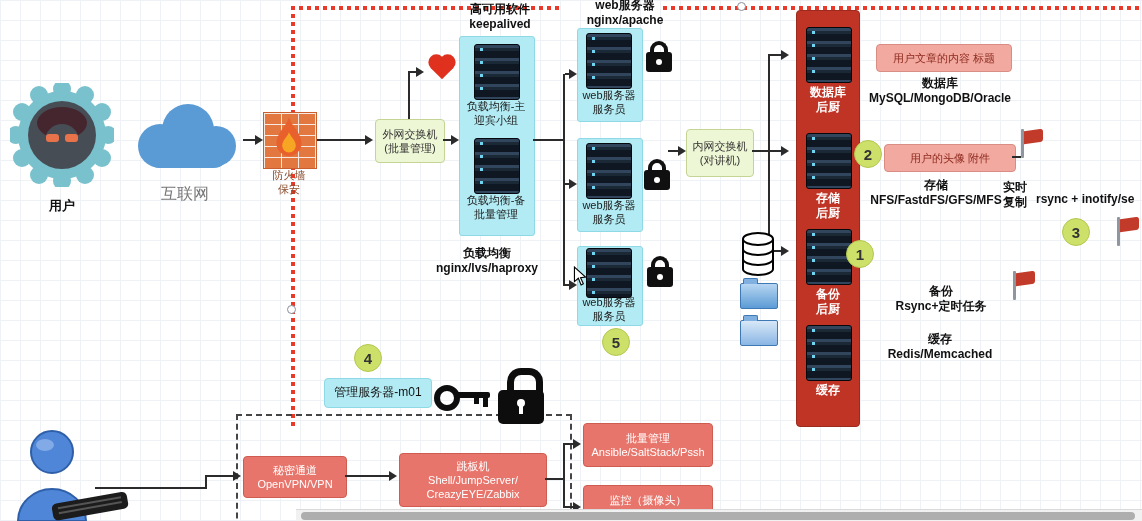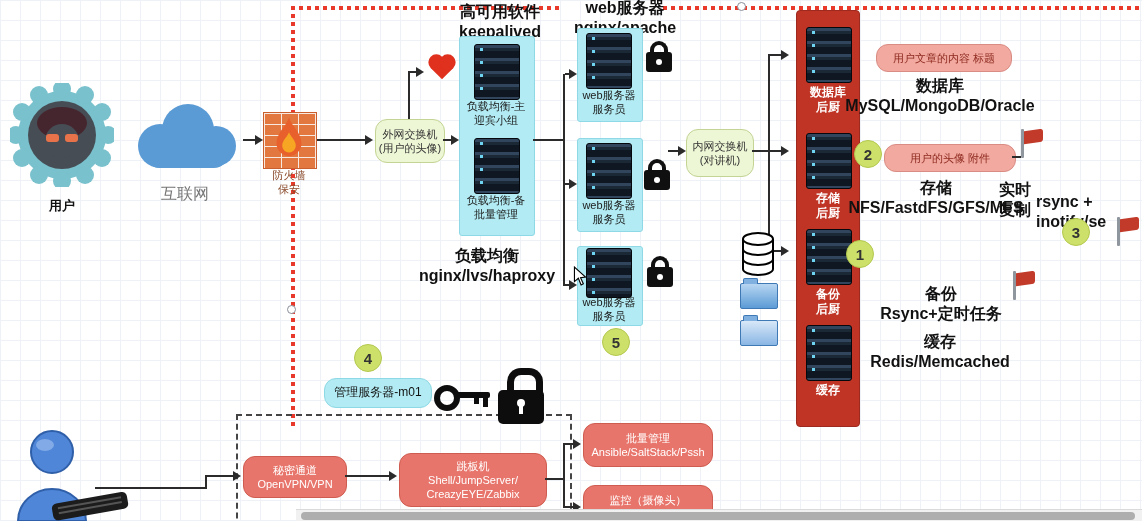--- a/index.html
+++ b/index.html
@@ -6,23 +6,23 @@
   #canvas{
     position:relative;width:1142px;height:521px;overflow:hidden;background:#fff;
     font-family:"Liberation Sans","DejaVu Sans",sans-serif;color:#222;
     background-image:linear-gradient(#eef1f5 1px,transparent 1px),
                      linear-gradient(90deg,#eef1f5 1px,transparent 1px);
     background-size:20px 20px;
   }
   .abs{position:absolute}
   .txt{display:flex;align-items:center;justify-content:center;text-align:center;
        white-space:pre-line;line-height:1.25}
-  .cap{font-weight:bold;font-size:16px;color:#111}
+  .cap{font-weight:bold;font-size:12px;color:#111}
   .gray{color:#777;font-size:16px}
-  .box{border-radius:12px;display:flex;align-items:center;justify-content:center;
+  .box{border-radius:4px;display:flex;align-items:center;justify-content:center;
        text-align:center;white-space:pre-line;line-height:1.3}
   .green{background:#edf6d5;border:1px solid #c3d494;font-size:11px;color:#333}
   .cyanbg{background:#b2ebf3;border:1px solid #8ed9e5}
   .cyanbox{background:#b2ebf3;border:1px solid #8ed9e5;font-size:12px;color:#111}
   .pink{background:#f1a9a0;border:1px solid #d98c84;color:#8e2a1f;font-size:11px}
   .salmon{background:#e8756b;border:1px solid #cf5c50;color:#fff;font-size:11px}
   .badge{width:26px;height:26px;border-radius:50%;background:#cde06a;border:1px solid #b3c94f;
          display:flex;align-items:center;justify-content:center;font-weight:bold;font-size:15px;color:#333}
   .lblcyan{font-size:11px;color:#1b1b1b}
   .wlab{color:#fff;font-weight:bold;font-size:12px}
@@ -141,21 +141,21 @@
     <path d="M15 2 C18 11 26 15 26 25 a11 11 0 0 1 -22 0 C4 15 12 11 15 2 Z" fill="#e8602c"></path>
     <path d="M15 15 c2 5 6 7 6 12 a6 6 0 0 1 -12 0 c0 -5 4 -7 6 -12 z" fill="#f6a623"></path>
   </svg>
   <div class="abs txt fwlabel" style="left:260px;top:169px;width:58px">防火墙
 保安</div>
 
   <div class="abs hl" style="left:317px;top:139px;width:50px"></div>
   <div class="abs ar-r" style="left:365px;top:135px"></div>
 
   <div class="abs box green" style="left:375px;top:119px;width:68px;height:42px">外网交换机
-(用户的头像)</div>
+(批量管理)</div>
 
   <div class="abs vl" style="left:408px;top:72px;height:47px"></div>
   <div class="abs hl" style="left:408px;top:71px;width:9px"></div>
   <div class="abs ar-r" style="left:416px;top:67px"></div>
   <div class="abs heartbox" style="left:426px;top:54px">
       <span class="heartshape"></span>
     </div>
 
   <div class="abs txt cap" style="left:445px;top:2px;width:110px">高可用软件
 keepalived</div>

